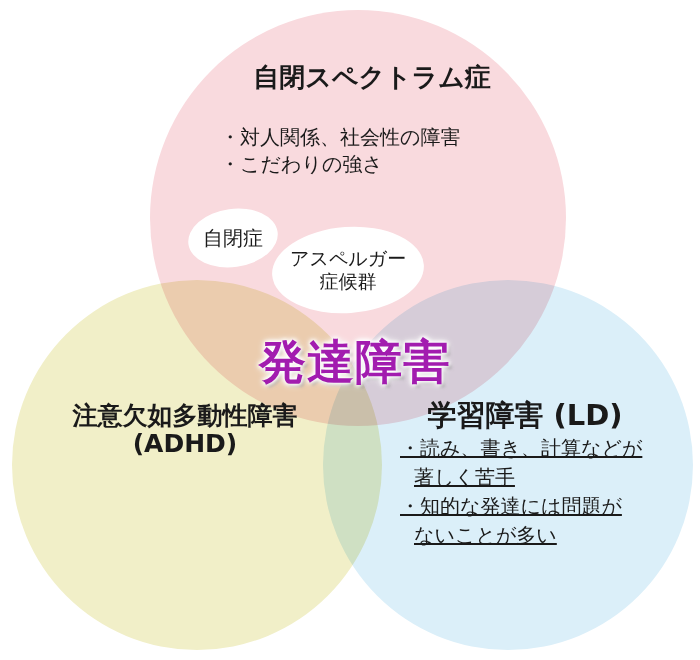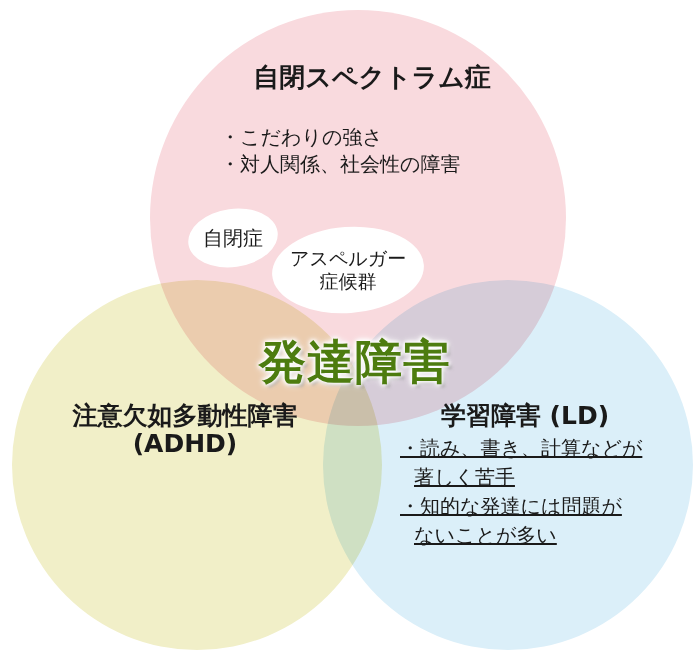--- a/index.html
+++ b/index.html
@@ -39,60 +39,60 @@
 
   
   .title-block { position: absolute; text-align: center; font-weight: bold; }
   .title-block .t1 { font-size: 26px; line-height: 31px; }
   .title-block .t2 { font-size: 25px; line-height: 28px; }
 
   .asd-titles  { left: 164px; top: 62px;  width: 416px; }
   .adhd-titles { left: 30px;  top: 401px; width: 310px; }
   .adhd-titles .t1 { font-size: 25px; line-height: 29px; }
   .ld-titles   { left: 390px; top: 401px; width: 270px; }
-  .ld-titles .t1 { font-size: 25px; line-height: 29px; }
+  .ld-titles .t1 { font-size: 29px; line-height: 29px; }
 
   .bullets { position: absolute; font-size: 20px; }
   .bullets .line { white-space: nowrap; }
   .asd-bullets  { left: 220px; top: 124px; font-size: 20px; line-height: 27px; }
   .adhd-bullets { left: 80px;  top: 458px; line-height: 29px; }
   .ld-bullets   { left: 400px; top: 434px; line-height: 29px; text-decoration: underline; }
   .line.cont { padding-left: 14px; }
 
   
   .center-title {
     position: absolute;
     left: 240px; top: 331px; width: 230px;
     text-align: center;
     font-family: "DejaVu Serif", serif;
     font-weight: bold;
     font-size: 47px;
     letter-spacing: 1px;
-    color: #4d7c0f;
+    color: #a21caf;
     text-shadow:
       0 0 4px #ffffff, 0 0 4px #ffffff, 0 0 6px #ffffff,
       0 0 9px #ffffff, 3px 3px 3px rgba(110,110,110,0.55);
     white-space: nowrap;
   }
 </style>
 </head>
 <body>
 
 <div class="stage">
 
   <div class="circle asd" style="background: rgb(249, 218, 222);"></div>
   <div class="circle adhd" style="background: rgb(241, 239, 200);"></div>
   <div class="circle ld" style="background: rgb(219, 239, 249);"></div>
 
   <div class="title-block asd-titles">
     <div class="t1">自閉スペクトラム症</div>
   </div>
   <div class="bullets asd-bullets">
+    <div class="line">・対人関係、社会性の障害</div>
     <div class="line">・こだわりの強さ</div>
-    <div class="line">・対人関係、社会性の障害</div>
   </div>
 
   <div class="sub-ellipse autism">
     <div class="lbl">自閉症</div>
   </div>
   <div class="sub-ellipse asperger">
     <div class="lbl">
       <div>アスペルガー</div>
       <div>症候群</div>
     </div>

